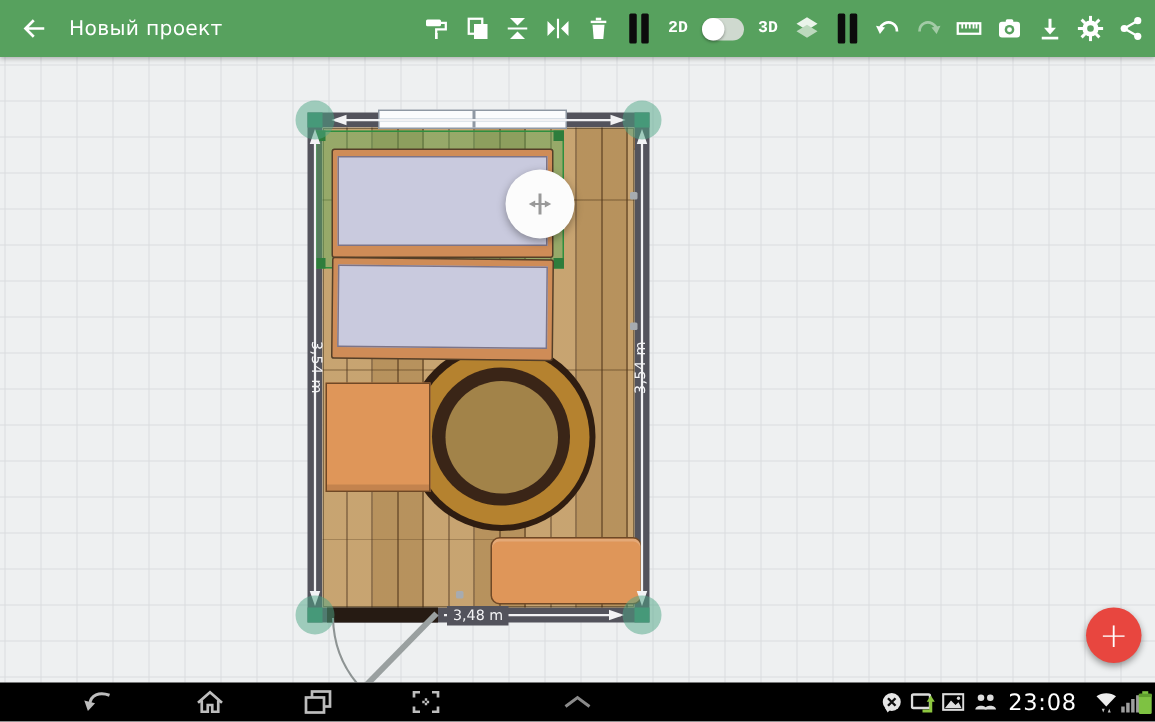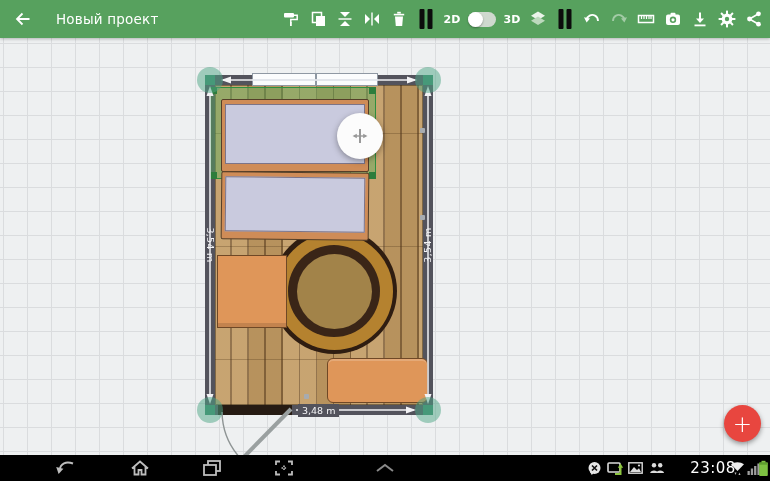--- a/index.html
+++ b/index.html
@@ -4,24 +4,24 @@
 <style>
   * { margin:0; padding:0; box-sizing:border-box; }
   body { font-family:"DejaVu Sans","Liberation Sans",sans-serif; background:#222; }
   .screen { position:relative; width:770px; height:481px; overflow:hidden; background:#eef0f1; }
 
   
   .toolbar { position:absolute; top:0; left:0; width:770px; height:38px; background:#57a15e;
              display:flex; align-items:center; padding:0 6px 0 10px; z-index:40;
              box-shadow:0 1px 3px rgba(0,0,0,.25); }
   .tb-back { width:26px; height:26px; display:flex; align-items:center; justify-content:center; }
-  .tb-title { color:#fff; font-size:13.5px; margin-left:20px; letter-spacing:.2px; white-space:nowrap; }
+  .tb-title { color:#fff; font-size:13.5px; margin-left:10px; letter-spacing:.2px; white-space:nowrap; }
   .tb-icons { margin-left:auto; display:flex; align-items:center; gap:7px; }
   .tb-icon { width:20px; height:24px; display:flex; align-items:center; justify-content:center; }
-  .tb-mode { color:#fff; font-size:11px; font-weight:bold; width:18px; text-align:center; }
+  .tb-mode { color:#fff; font-size:11px; font-weight:bold; width:18px; text-align:center;font-family:Liberation Mono, monospace; }
   .tb-toggle { width:28px; height:15px; background:#cfd9cf; border-radius:8px; position:relative; }
   .tb-toggle .knob { position:absolute; left:0; top:0; width:15px; height:15px; border-radius:50%;
                      background:#fff; box-shadow:0 1px 2px rgba(0,0,0,.35); }
   .dim { opacity:.45; }
 
   
   .canvas { position:absolute; top:38px; left:0; width:770px; height:417px; overflow:hidden;
             background-color:#eef0f1;
             background-image:linear-gradient(#dadcde 1px, transparent 1px),
                              linear-gradient(90deg,#dadcde 1px, transparent 1px);
@@ -100,21 +100,21 @@
             display:flex; align-items:center; justify-content:center; }
 
   
   .fab { left:724px; top:367px; width:37px; height:37px; border-radius:50%; background:#e8463f;
          box-shadow:0 2px 5px rgba(0,0,0,.4); z-index:12; display:flex; align-items:center; justify-content:center;
          color:#fff; font-size:23px; font-weight:300; line-height:0; }
 
   
   .navbar { position:absolute; left:0; top:455px; width:770px; height:26px; background:#000; z-index:40; }
   .nv { position:absolute; top:0; height:26px; display:flex; align-items:center; justify-content:center; }
-  .clock { color:#fff; font-size:15px; letter-spacing:.5px;margin-left:18px; }
+  .clock { color:#fff; font-size:15px; letter-spacing:.5px; }
 </style>
 </head>
 <body>
 
 <div class="screen">
 
   <div class="toolbar">
     <div class="tb-back">
       <svg width="20" height="20" viewBox="0 0 20 20">
         <path d="M16.5,10 H4.5 M9.5,4.5 L4,10 L9.5,15.5" stroke="#fff" stroke-width="1.8" fill="none"></path>

